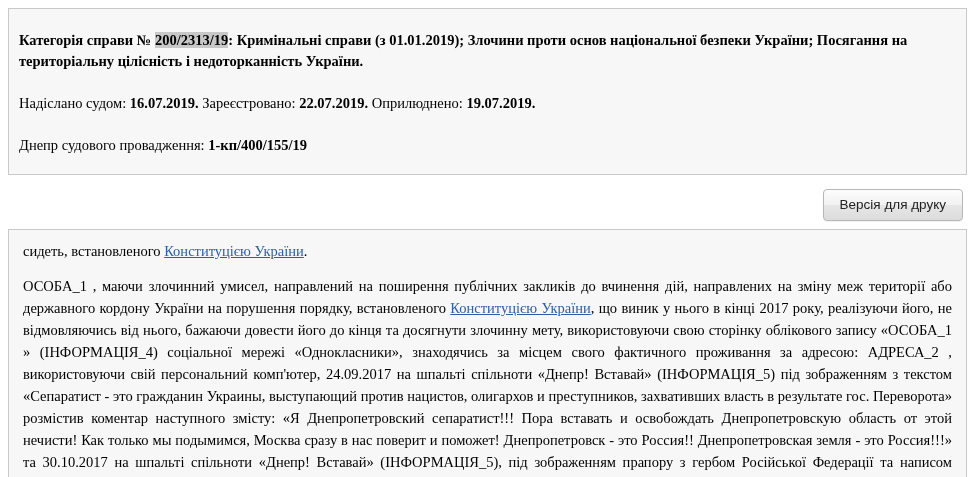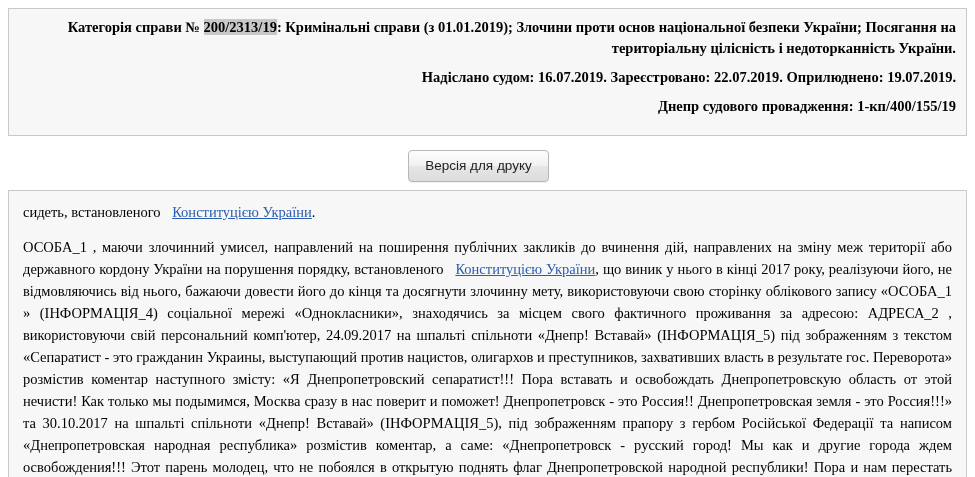--- a/index.html
+++ b/index.html
@@ -25,45 +25,45 @@
   
   .info-card {
     margin: 8px 8px 0 8px;
     border: 1px solid #c9c9c9;
     background: #f7f7f7;
     padding: 8px 10px 10px 10px;
     box-sizing: border-box;
   }
   .info-line {
     line-height: 1.45;
-    margin: 0 0 2px 0;
-    text-align: right;
+    margin: 13px 0 2px 0;
+    text-align: left;
   }
   .info-line.tight {
     margin-bottom: 0;
   }
   .lbl {
-    font-weight: bold;
+    font-weight: normal;
   }
   .val {
     font-weight: bold;
   }
   .case-num {
     font-weight: bold;
     background: #c8c8c8;
   }
   .spacer-line {
     height: 6px;
   }
 
   
   .btn-row {
-    margin: 14px 26px 8px 8px;
+    margin: 14px 12px 8px 8px;
     display: flex;
-    justify-content: center;
+    justify-content: flex-end;
   }
   .print-btn {
     font-family: "Liberation Sans", sans-serif;
     font-size: 13.5px;
     color: #222222;
     background: linear-gradient(to bottom, #fdfdfd 0%, #f1f1f1 50%, #e6e6e6 51%, #dcdcdc 100%);
     border: 1px solid #b7b7b7;
     border-radius: 4px;
     padding: 7px 16px 8px 16px;
     cursor: pointer;
@@ -85,21 +85,20 @@
     line-height: 1.52;
     margin: 0;
   }
   .para + .para {
     margin-top: 13px;
   }
   .link {
     color: #2a5db0;
     text-decoration: underline;
     cursor: pointer;
-    margin-left: 8px;
   }
 </style>
 </head>
 <body>
 
 <div class="page">
 
   <div class="info-card">
     <div class="info-line">
       <span class="val">Категорія справи № </span><span class="case-num">200/2313/19</span><span class="val">: Кримінальні справи (з 01.01.2019); Злочини проти основ національної безпеки України; Посягання на територіальну цілісність і недоторканність України.</span>

